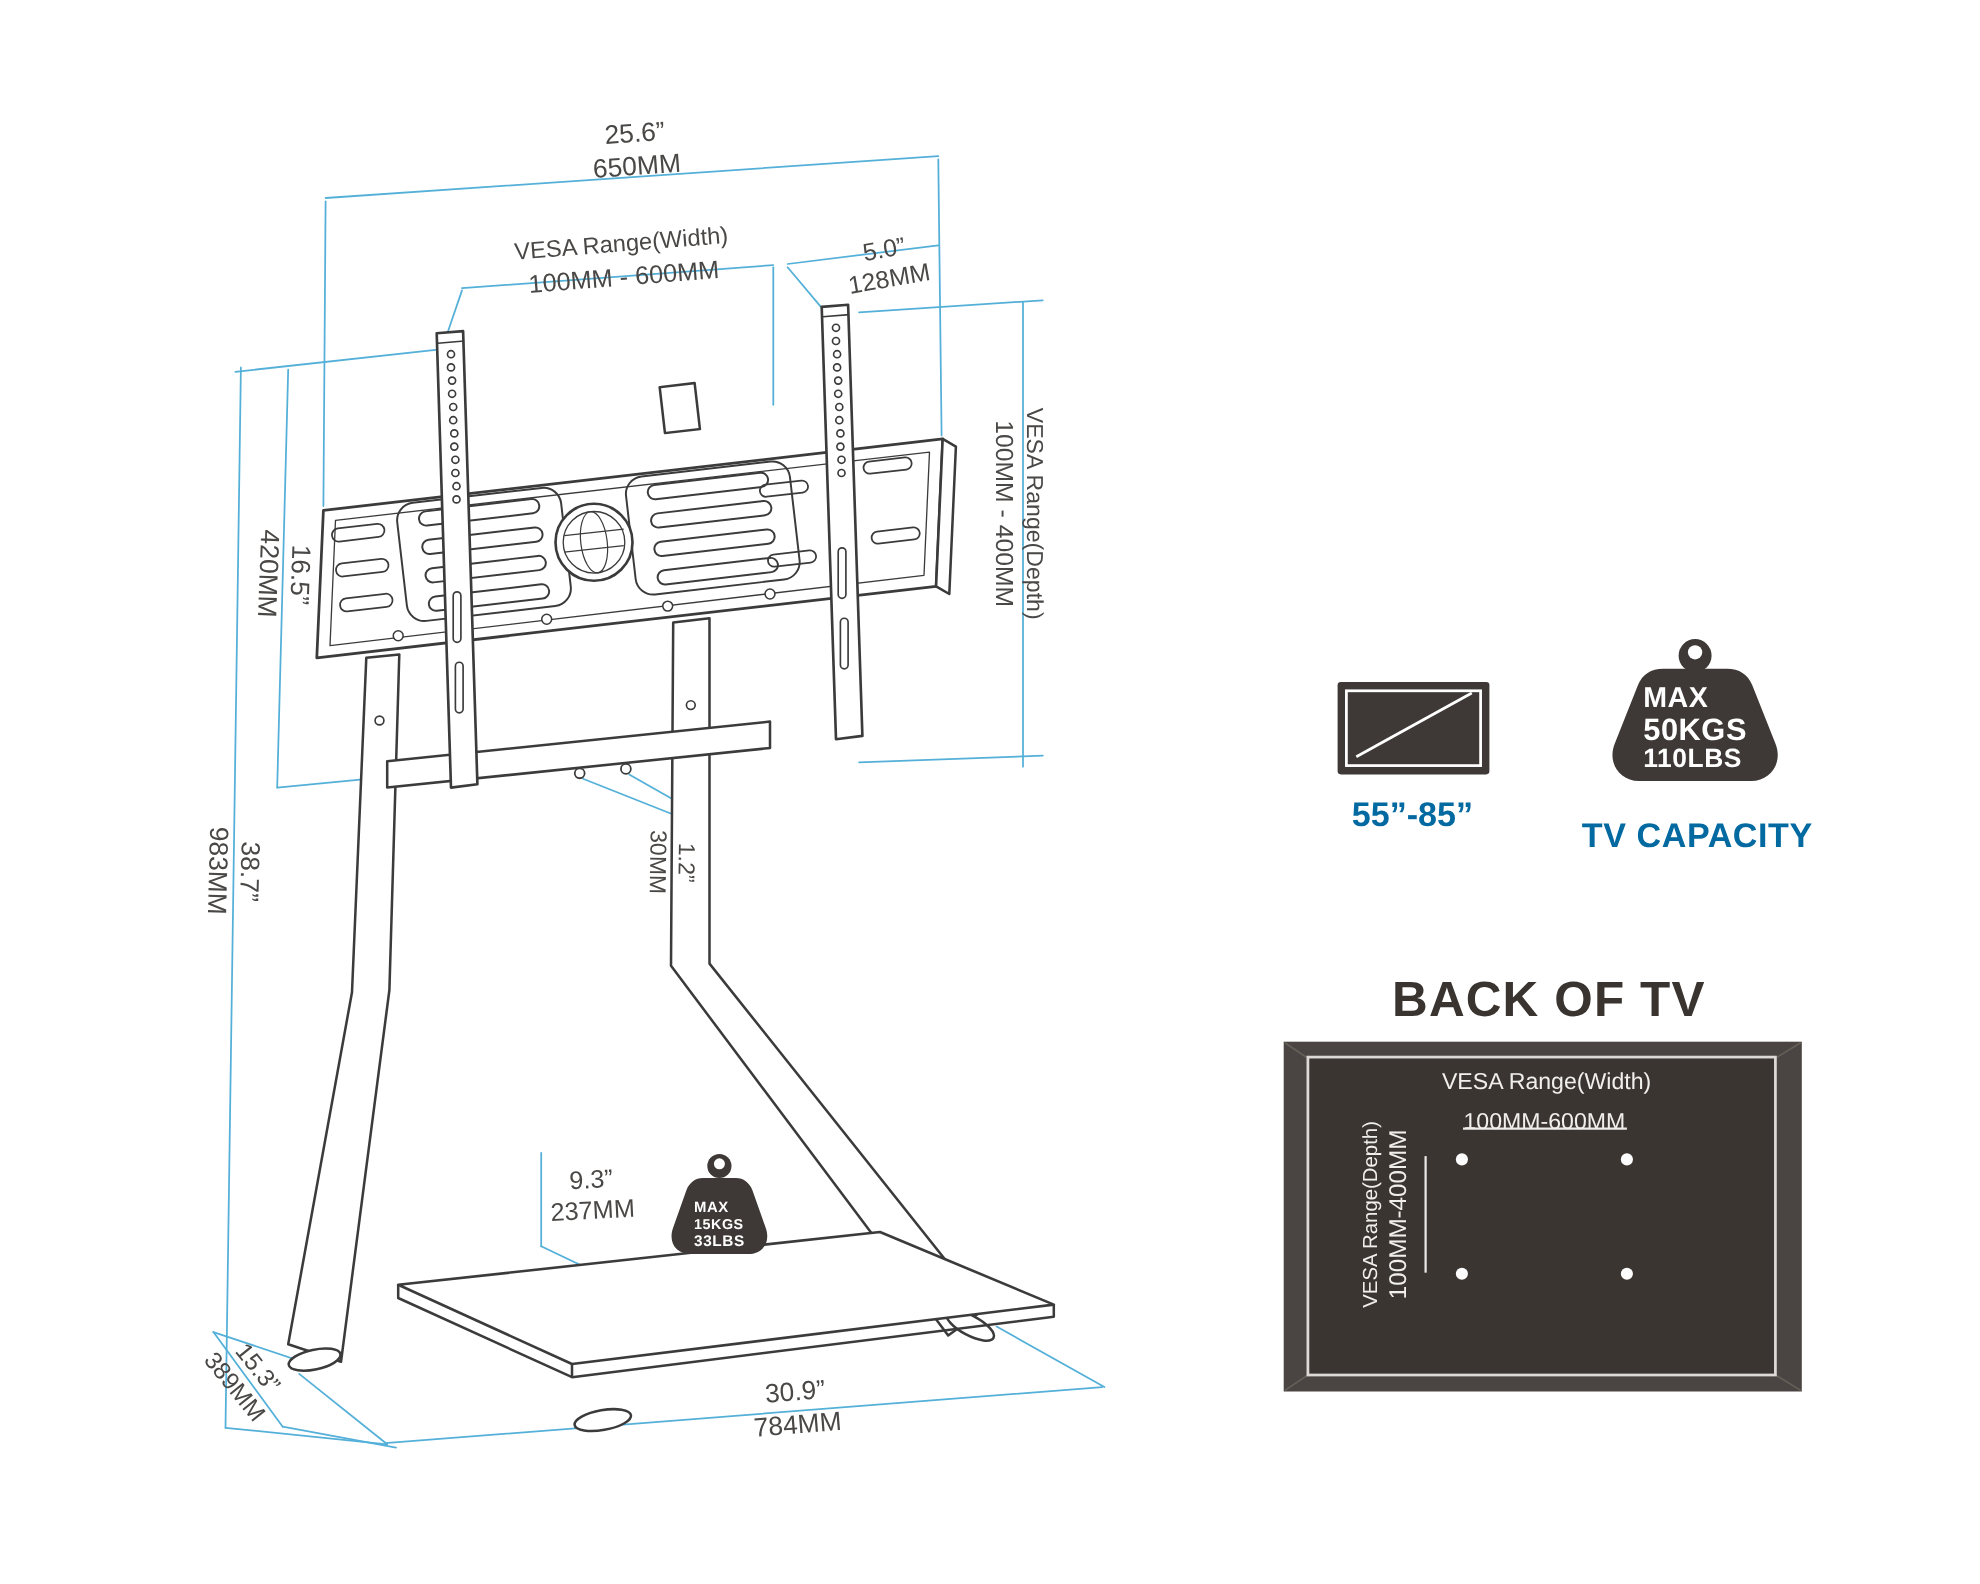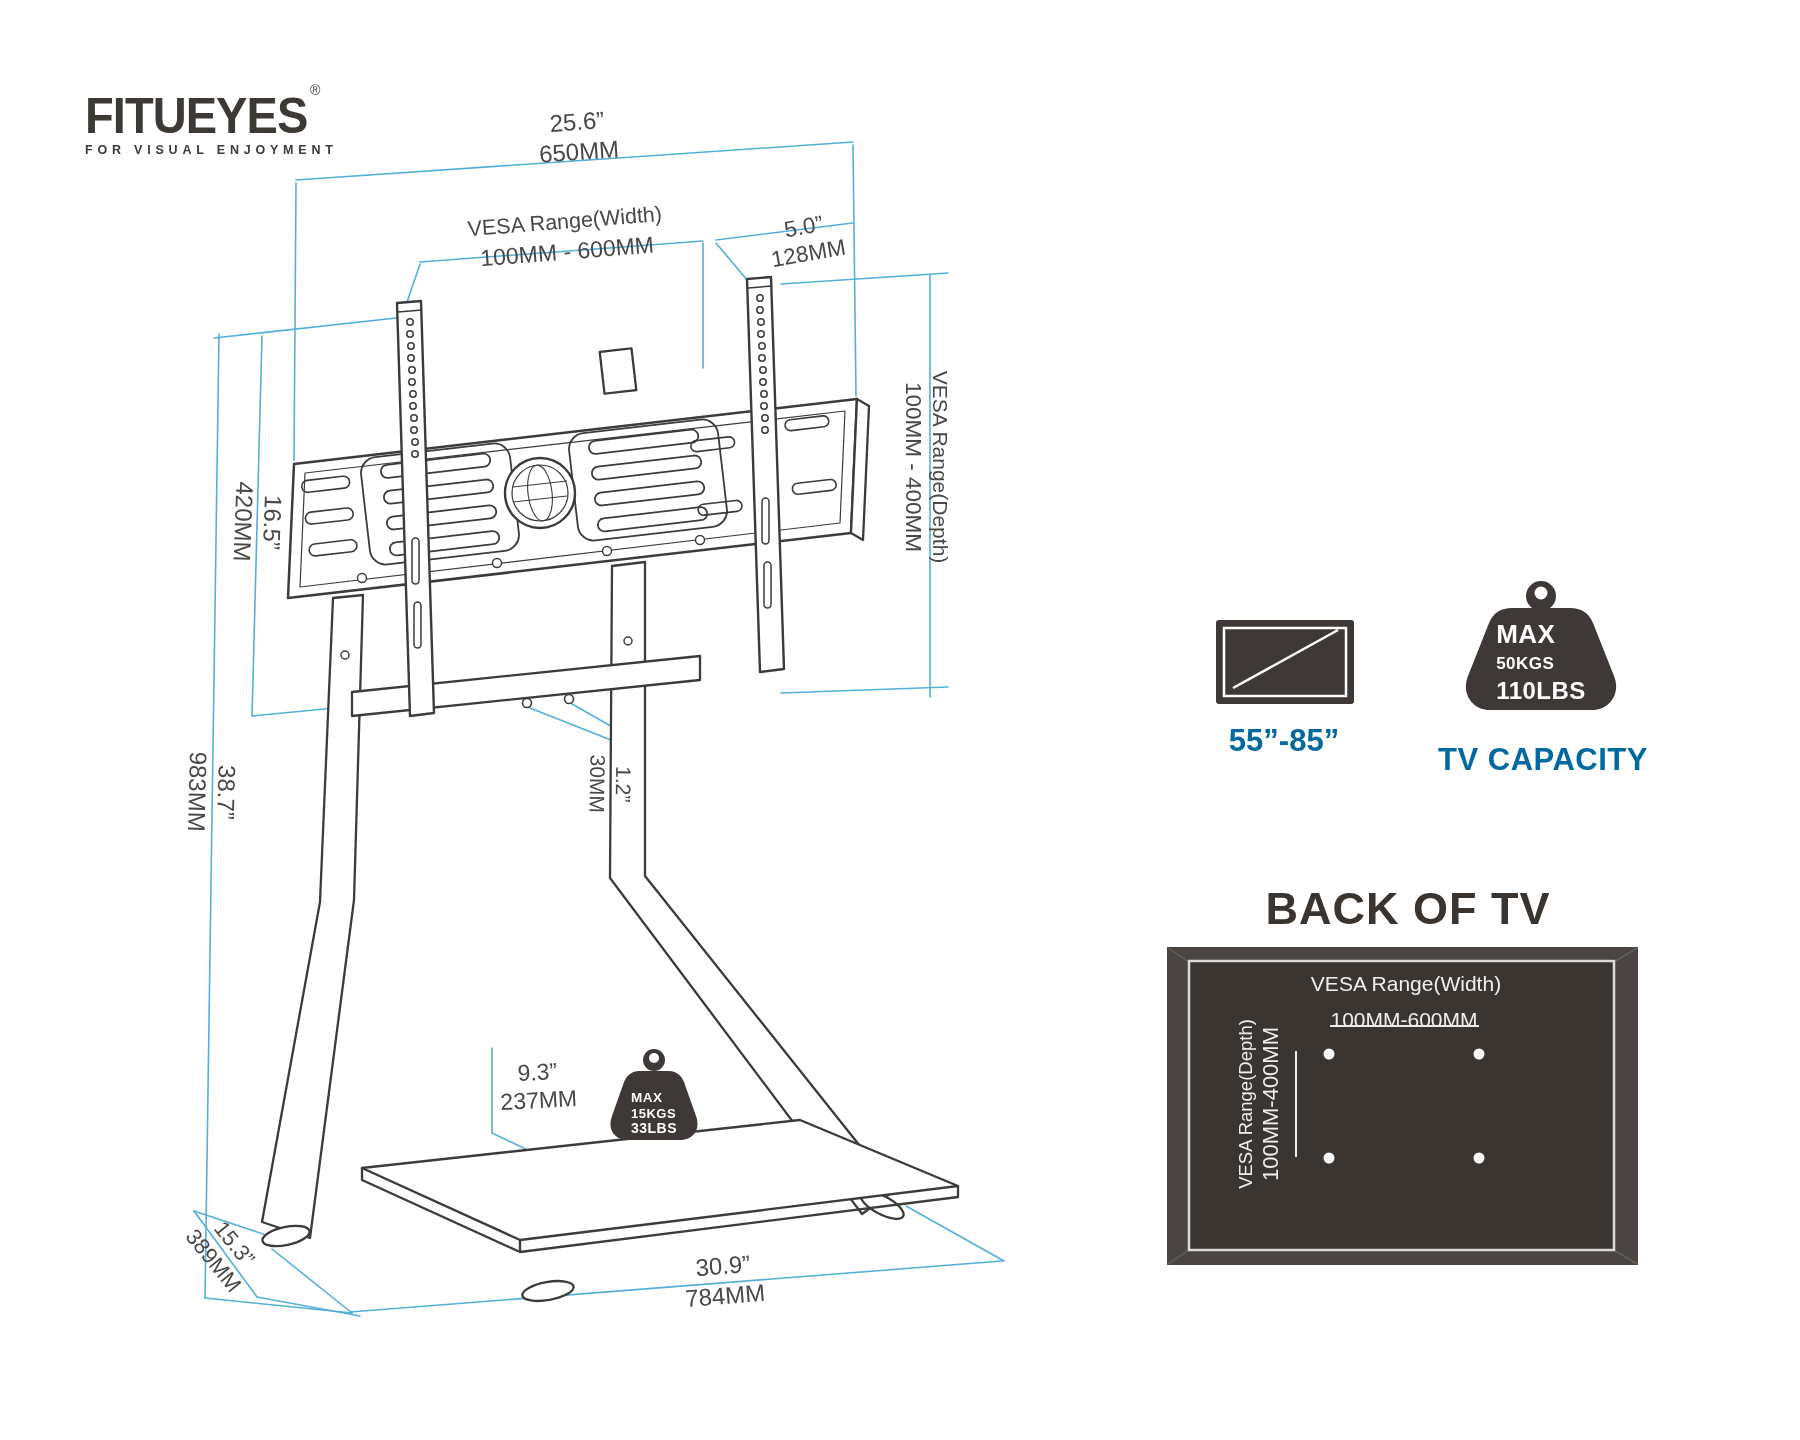--- a/index.html
+++ b/index.html
@@ -204,24 +204,20 @@
       <line x1="1296" y1="1051" x2="1296" y2="1157" stroke="#eceae8" stroke-width="2"></line>
       <g fill="#fdfdfd">
         <circle cx="1329" cy="1054" r="5.5"></circle>
         <circle cx="1479" cy="1054" r="5.5"></circle>
         <circle cx="1329" cy="1158" r="5.5"></circle>
         <circle cx="1479" cy="1158" r="5.5"></circle>
       </g>
     </g>
   </svg>
 
-  <div class="logo" style="left:85px;top:84px;">
-    <div class="logo-name"><span>FITUEYES</span><sup>®</sup></div>
-    <div class="logo-tag">FOR VISUAL ENJOYMENT</div>
-  </div>
 
   <div class="dim" style="left:578px;top:137px;font-size:24px;line-height:30px;transform:translate(-50%,-50%) rotate(-4deg);">
     <span>25.6”</span>
     <span>650MM</span>
   </div>
 
   <div class="dim" style="left:566px;top:237px;transform:translate(-50%,-50%) rotate(-4.5deg);">
     <span style="font-size:21.5px;line-height:29px;">VESA Range(Width)</span>
     <span style="font-size:23px;line-height:30px;">100MM - 600MM</span>
   </div>
@@ -269,21 +265,21 @@
   <div class="kb-text" style="left:654px;top:1112px;">
     <span style="font-size:13.5px;line-height:17px;">MAX</span>
     <span style="font-size:13px;line-height:15px;">15KGS</span>
     <span style="font-size:14px;line-height:15px;">33LBS</span>
   </div>
 
   <div class="big-label" style="left:1284px;top:741px;font-size:31px;">55”-85”</div>
 
   <div class="kb-text" style="left:1541px;top:661px;">
     <span style="font-size:26px;line-height:31px;">MAX</span>
-    <span style="font-size:17px;line-height:27px;">50KGS</span>
+    <span style="font-size:28px;line-height:27px;">50KGS</span>
     <span style="font-size:24px;line-height:27px;">110LBS</span>
   </div>
   <div class="big-label" style="left:1543px;top:740px;font-size:31px;letter-spacing:.5px;margin-top:20px;">TV CAPACITY</div>
 
   <div class="big-label" style="left:1408px;top:909px;font-size:45px;letter-spacing:1px;color:#393430;">BACK OF TV</div>
   <div class="panel-text" style="left:1406px;top:984px;font-size:21px;">VESA Range(Width)</div>
   <div class="panel-text" style="left:1404px;top:1020px;font-size:21px;">100MM-600MM</div>
   <div class="panel-text panel-vert" style="left:1259px;top:1104px;transform:translate(-50%,-50%) rotate(-90deg);">
     <span style="font-size:18.5px;line-height:23px;">VESA Range(Depth)</span>
     <span style="font-size:22px;line-height:27px;">100MM-400MM</span>

